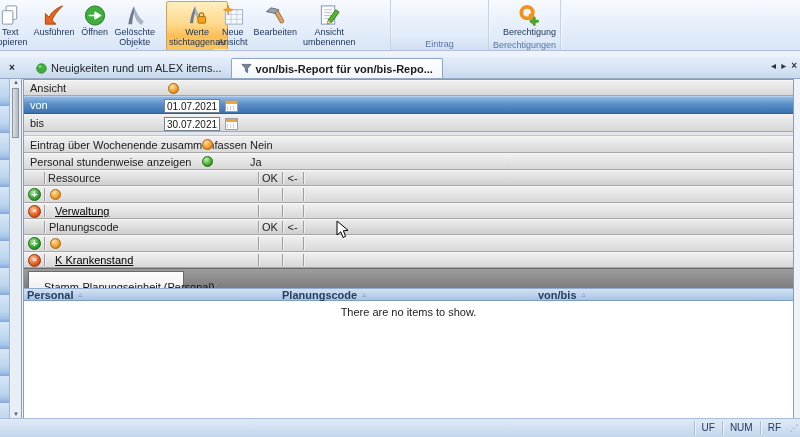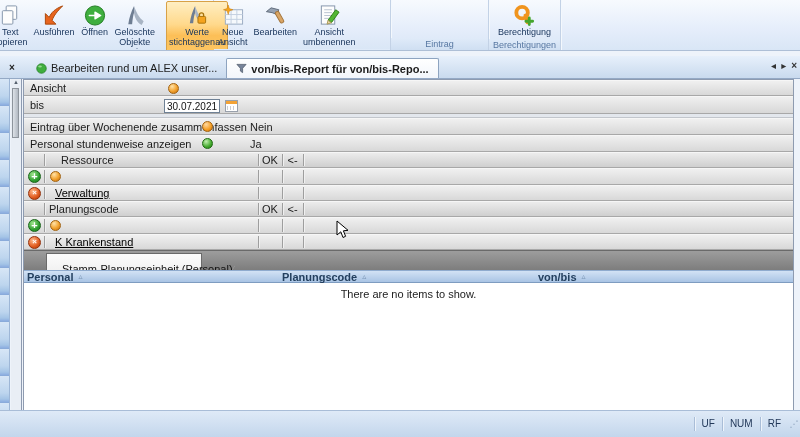--- a/index.html
+++ b/index.html
@@ -100,33 +100,33 @@
   .cal::after{ content:""; position:absolute; left:1px; right:1px; top:5px; bottom:1px;
     background:repeating-linear-gradient(to right,#c8ccd4 0 1px,transparent 1px 3px); }
   .ccirc{ width:13px; height:13px; border-radius:50%; color:#fff; font-weight:bold;
     display:flex; align-items:center; justify-content:center; }
   .ccirc.add{ background:radial-gradient(circle at 35% 30%,#9fe48c,#2f9e2f 60%,#1c7a1c); border:1px solid #176317; font-size:11px; line-height:1;}
   .ccirc.rem{ background:radial-gradient(circle at 35% 30%,#ffb98c,#e05a1e 60%,#a83a08); border:1px solid #93300a; font-size:8px; line-height:1;}
   .darkband{ height:20px; background:linear-gradient(#9d9d9d,#7d7d7d); border-top:1px solid #6a6a6a; position:relative; flex:none;}
   .sheettab{
     position:absolute; left:4px; top:2px; height:31px; width:156px;
     background:linear-gradient(#fcfcfc,#e9e9e9); border:1px solid #6a6a6a;
-    display:flex; align-items:center; padding:0 15px; font-size:11px; color:#111; white-space:nowrap;margin-left:18px;
+    display:flex; align-items:center; padding:0 15px; font-size:11px; color:#111; white-space:nowrap;
   }
   .sheettab .handle{ margin-left:auto; color:#9a9a9a; font-size:9px; }
   .thead{ height:13px; flex:none; position:relative;
     background:linear-gradient(#d2e2f5,#a9c4e4); border-top:1px solid #8fabce; border-bottom:1px solid #7e9cc0;
     font-weight:bold; color:#24405f; font-size:11px; }
   .thcell{ position:absolute; top:-1px; height:13px; display:flex; align-items:center; gap:5px; white-space:nowrap;}
   .sortico{ font-weight:normal; font-size:8px; color:#7b96b6; }
   .tbody{ flex:1; background:#fff; position:relative; }
   .emptymsg{ position:absolute; top:5px; left:0; right:0; text-align:center; color:#222; }
   
   .statusbar{
-    position:absolute; left:0; right:0; bottom:0; height:27px;
+    position:absolute; left:0; right:0; bottom:0; height:19px;
     background:linear-gradient(#dfeaf7,#c3d6ec); border-top:1px solid #a9bdd7;
     display:flex; align-items:center; font-size:10px; color:#23395a;
   }
   .sbspring{ flex:1; }
   .sitem{ padding:0 7px; border-left:1px solid #a9bdd7; box-shadow:inset 1px 0 0 #eef4fb; line-height:14px; }
   .grip{ width:12px; text-align:center; color:#7890ac; font-size:9px; line-height:14px;}
   
   .cursor{ position:absolute; left:336px; top:220px; z-index:50; }
 </style>
 </head>
@@ -228,21 +228,21 @@
       <div class="gname">Ansicht</div>
     </div>
 
     <div class="rgroup" style="width:98px">
       <div class="rbtns">
       </div>
       <div class="gname">Eintrag</div>
     </div>
 
     <div class="rgroup" style="width:72px">
-      <div class="rbtns" style="justify-content:center">
+      <div class="rbtns" style="justify-content:flex-end">
         <div class="rbtn">
           <span class="ricon">
             <svg viewBox="0 0 24 24">
                 <circle cx="10" cy="9" r="6" fill="none" stroke="#f0941e" stroke-width="4"></circle>
                 <path d="M13.5 12 L15.5 19" stroke="#f0941e" stroke-width="4" stroke-linecap="round"></path>
                 <path d="M17.5 14.5 V21.5 M14 18 H21" stroke="#45a52d" stroke-width="3" stroke-linecap="round"></path>
               </svg>
           </span>
           <span class="rlbl">Berechtigung</span>
         </div>
@@ -256,21 +256,21 @@
       <span>×</span>
     </div>
     <div class="tabsep"></div>
     <div class="dtab">
       <span style="display:flex">
         <svg width="11" height="11" viewBox="0 0 12 12">
             <circle cx="6" cy="6" r="5.2" fill="#3fae3f" stroke="#1e7a1e" stroke-width=".8"></circle>
             <ellipse cx="4.4" cy="3.8" rx="2" ry="1.2" fill="#a8e0a0" opacity=".85"></ellipse>
           </svg>
       </span>
-      <span>Bearbeiten rund um ALEX unser...</span>
+      <span>Neuigkeiten rund um ALEX items...</span>
     </div>
     <div class="dtab active">
       <span style="display:flex">
         <svg width="11" height="11" viewBox="0 0 12 12">
             <path d="M1 1.5 H11 L7.2 5.8 V10.5 L4.8 8.8 V5.8 Z" fill="#77849a" stroke="#4d5868" stroke-width=".8"></path>
           </svg>
       </span>
       <span>von/bis-Report für von/bis-Repo...</span>
     </div>
     <div class="tabctrl">
@@ -291,20 +291,25 @@
 
     <div class="panel">
 
       <div class="frow r-ansicht">
         <span class="flabel">Ansicht</span>
         <span class="abs" style="left:144px">
             <span class="ball"></span>
           </span>
       </div>
 
+      <div class="frow r-von selected">
+        <span class="flabel">von</span>
+        <input class="dinput" value="01.07.2021" style="">
+        <span class="cal"></span>
+      </div>
 
       <div class="frow r-bis">
         <span class="flabel">bis</span>
         <input class="dinput" value="30.07.2021" style="">
         <span class="cal"></span>
       </div>
 
       <div class="r-spacer"></div>
 
       <div class="frow r-val">
@@ -318,21 +323,21 @@
       <div class="frow r-val">
         <span class="flabel">Personal stundenweise anzeigen</span>
         <span class="abs" style="left:178px">
             <span class="dot green"></span>
           </span>
         <span class="abs" style="left:226px">Ja</span>
       </div>
 
       <div class="frow r-head">
         <span class="sep" style="left:20px"></span>
-        <span class="abs" style="left:37px">Ressource</span>
+        <span class="abs" style="left:24px">Ressource</span>
         <span class="sep" style="left:234px"></span>
         <span class="abs" style="left:234px;width:24px;justify-content:center">OK</span>
         <span class="sep" style="left:258px"></span>
         <span class="abs" style="left:258px;width:21px;justify-content:center">&lt;-</span>
         <span class="sep" style="left:279px"></span>
       </div>
 
       <div class="frow r-add">
         <span class="abs" style="left:4px">
           <span class="ccirc add">

